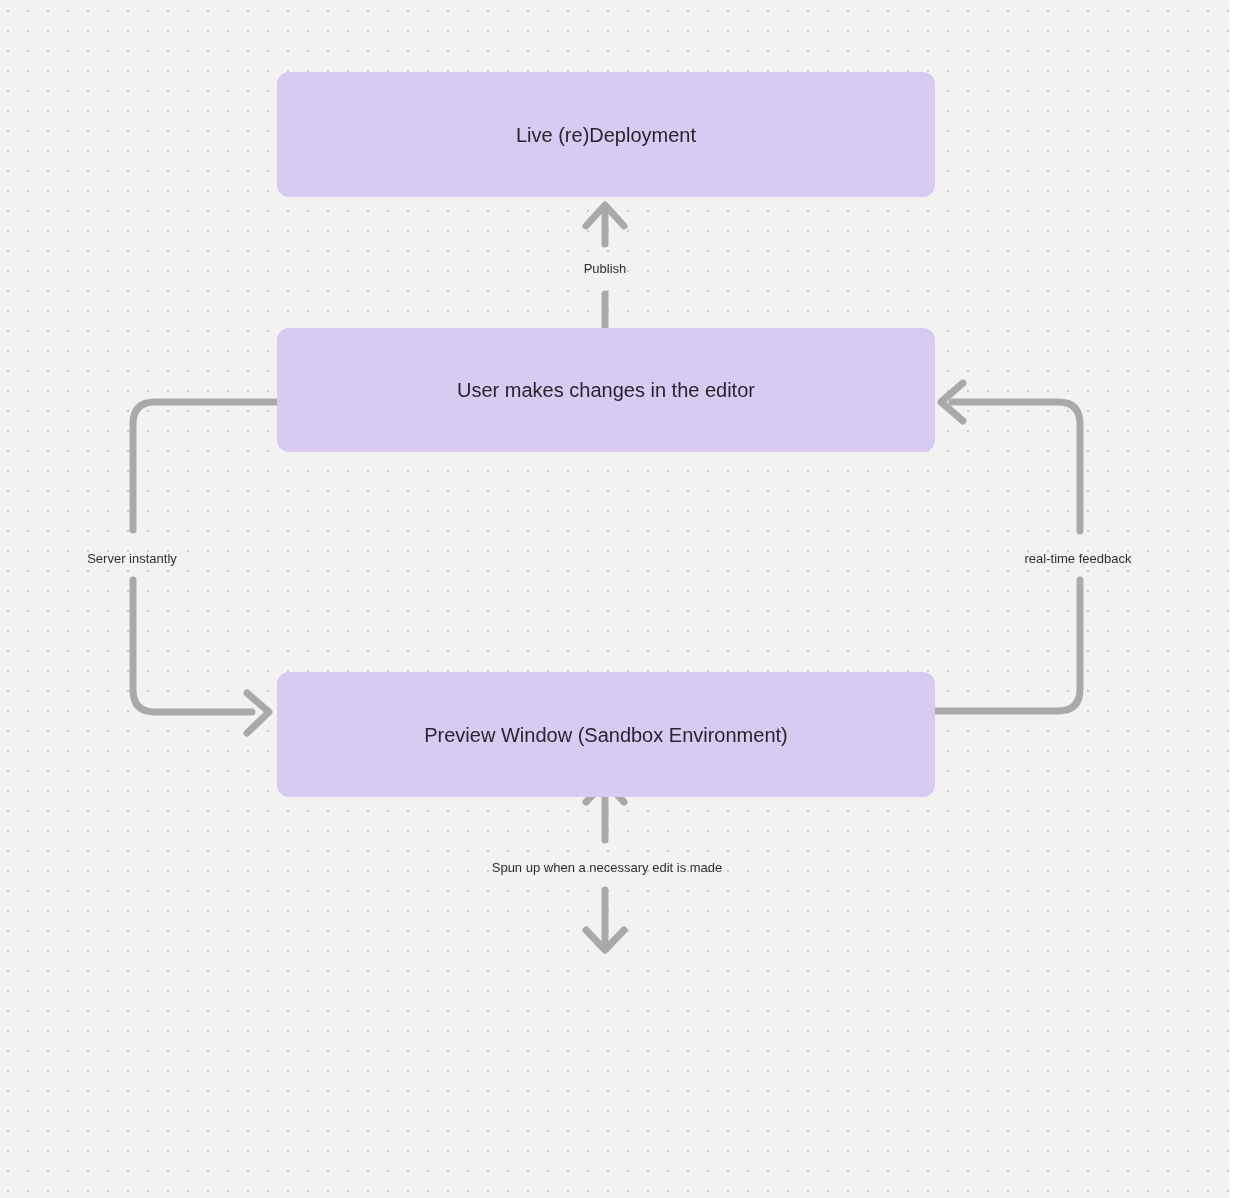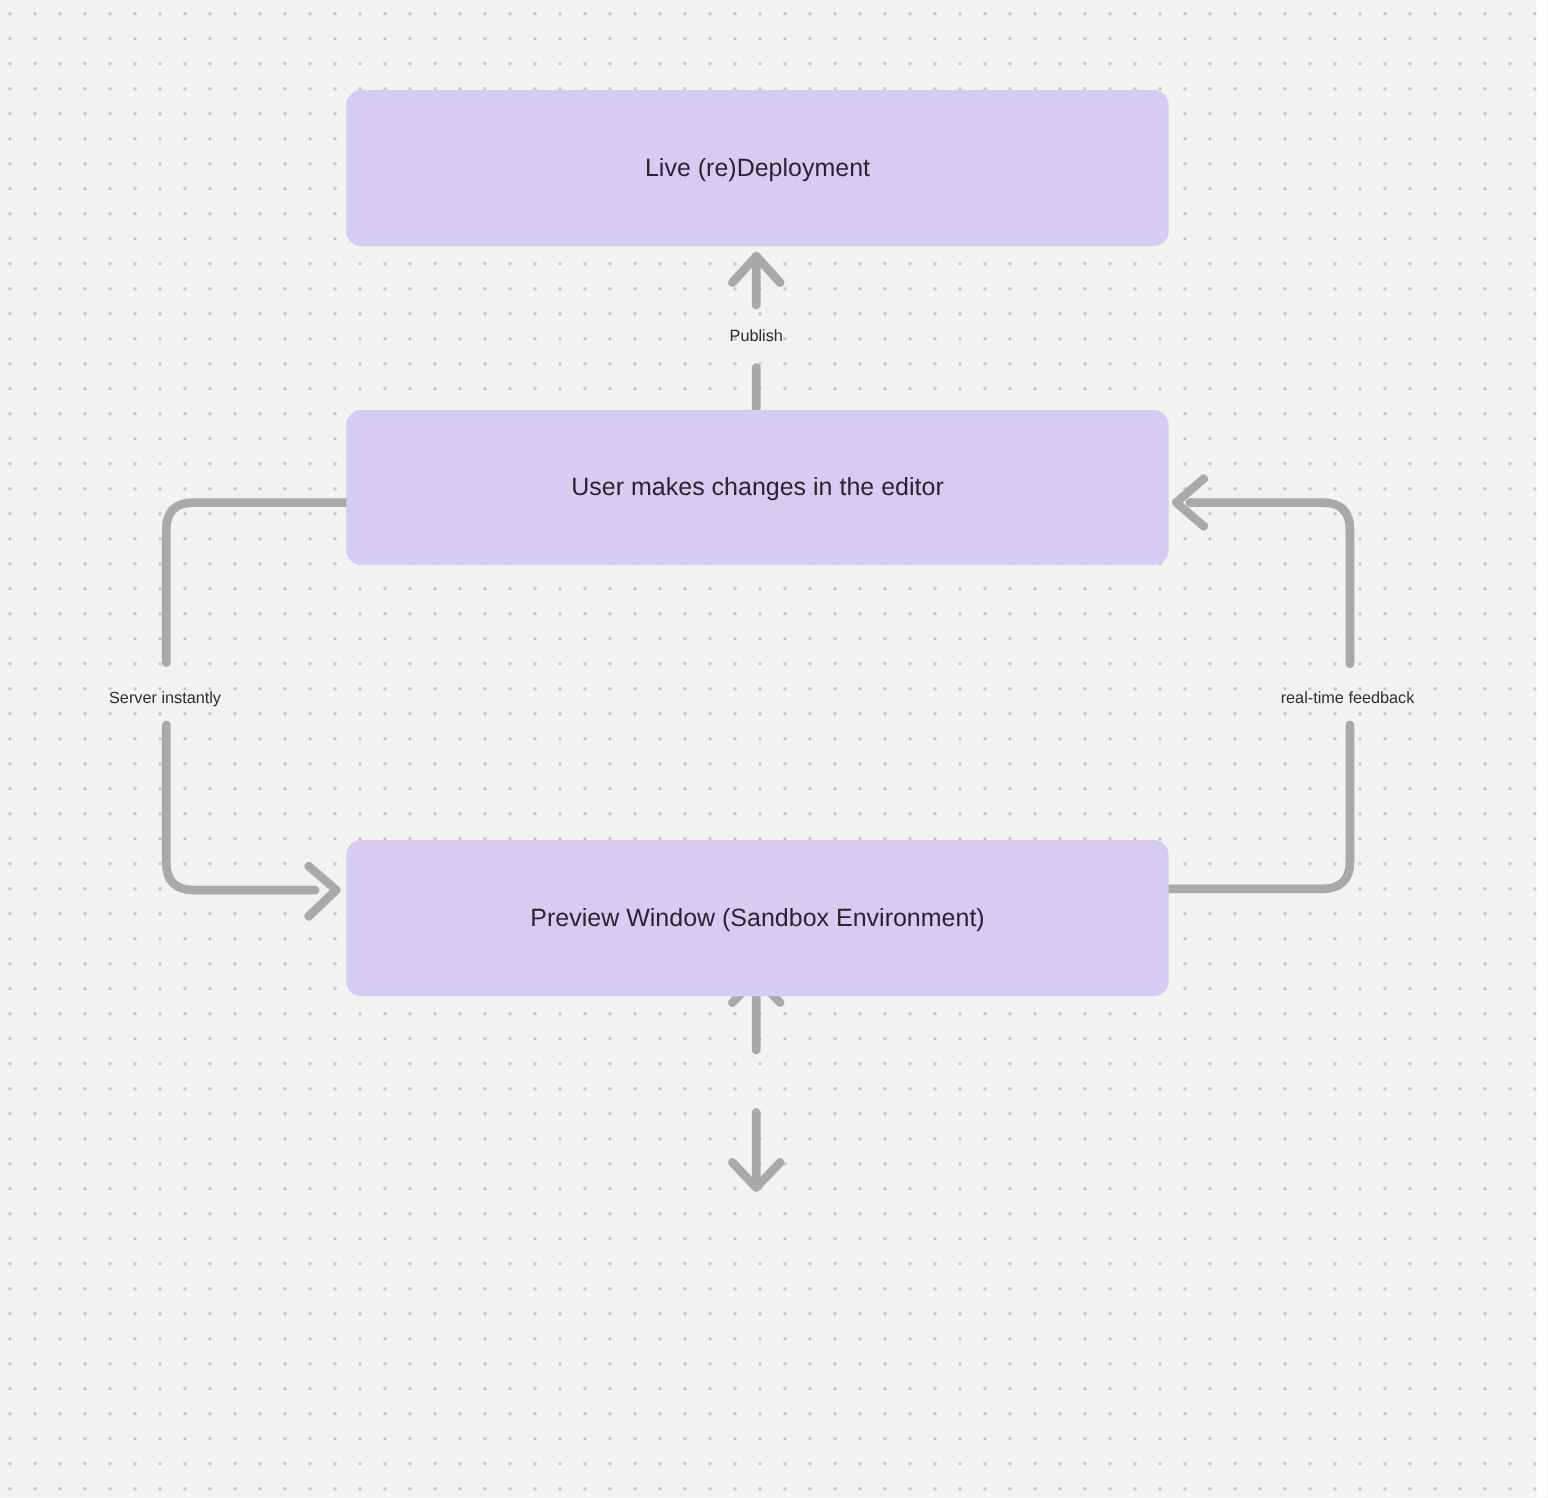--- a/index.html
+++ b/index.html
@@ -107,14 +107,15 @@
     <span>Preview Window (Sandbox Environment)</span>
   </div>
 
 
   <div class="edge-label" id="label-publish">Publish</div>
 
   <div class="edge-label" id="label-updates-instantly">Server instantly</div>
 
   <div class="edge-label" id="label-realtime-feedback">real-time feedback</div>
 
+  <div class="edge-label" id="label-spun-up">Spun up when a necessary edit is made</div>
 
 </div>
 
 </body></html>

